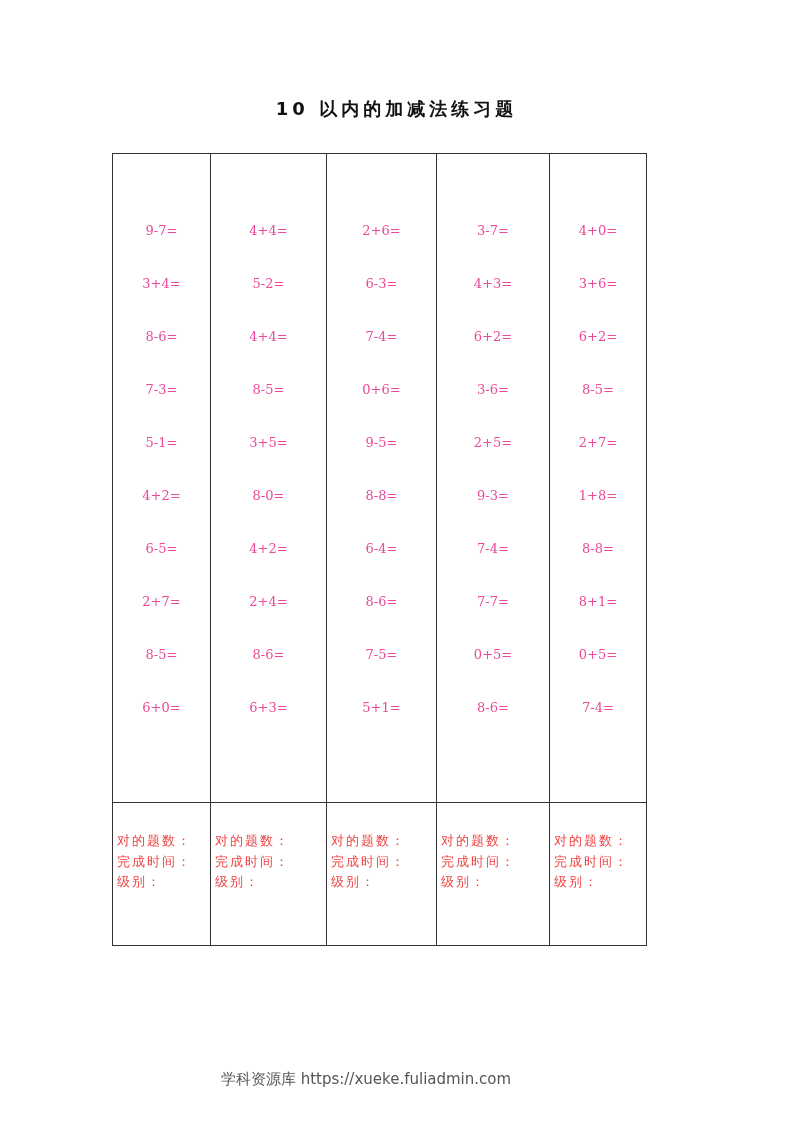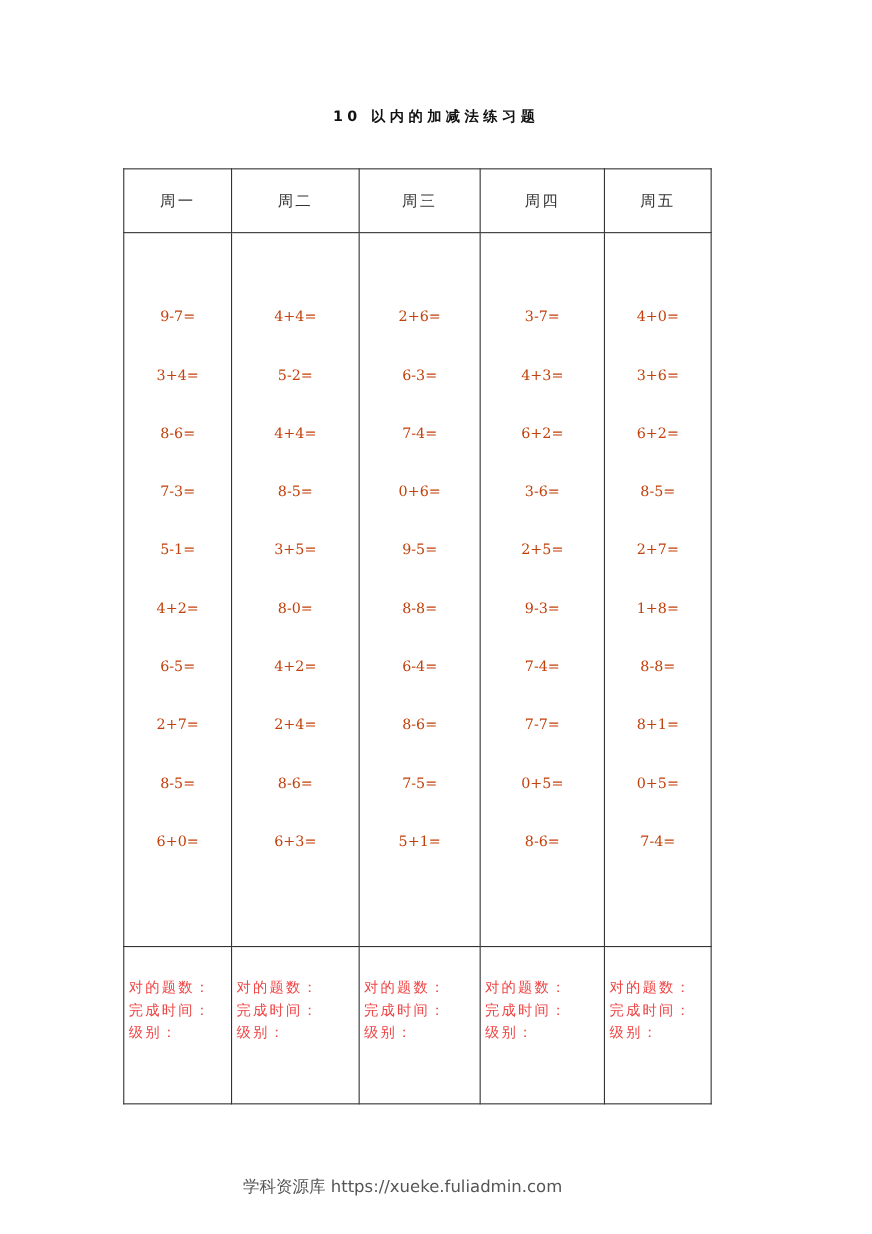--- a/index.html
+++ b/index.html
@@ -1,55 +1,48 @@
 <!DOCTYPE html>
 <html><head>
 <meta charset="utf-8">
 <style>
   html, body { margin: 0; padding: 0; background: #ffffff; }
   body { width: 793px; height: 1122px; position: relative; overflow: hidden;
          font-family: "DejaVu Serif", "Liberation Serif", serif; color: #222; }
   .title { position: absolute; top: 97px; left: 0; width: 793px; text-align: center;
            font-family: "DejaVu Sans", "Liberation Sans", sans-serif; font-weight: bold;
-           font-size: 13px; letter-spacing: 4px; color: #111; }
+           font-size: 18px; letter-spacing: 4px; color: #111; }
   table.sheet { position: absolute; top: 153px; left: 112px; border-collapse: collapse;
                 table-layout: fixed; }
   table.sheet td, table.sheet th { border: 1.3px solid #333; padding: 0; }
   th.day { height: 57px; font-weight: normal; font-size: 14px; text-align: center;
            color: #333; letter-spacing: 2px; }
   td.problems { height: 648px; vertical-align: top; text-align: center; }
   .plist { padding-top: 67px; }
-  .prob { height: 53px; font-size: 13px; line-height: 20px; color: #c2410c; }
+  .prob { height: 53px; font-size: 13px; line-height: 20px; color: #ec4899; }
   td.stats { height: 114px; vertical-align: top; padding: 28px 0 0 4px !important;
              font-size: 13px; color: #ef4444; letter-spacing: 2px; }
   .stat-line { line-height: 20.5px; white-space: nowrap; }
   .footer { position: absolute; top: 1070px; left: 0; width: 732px; text-align: center;
             font-family: "DejaVu Sans", "Liberation Sans", sans-serif; font-size: 15px; color: #555; }
 </style>
 </head>
 <body>
 
 <div class="title">10 以内的加减法练习题</div>
 
 <table class="sheet">
   <colgroup>
     <col style="width:98px">
       <col style="width:116px">
       <col style="width:110px">
       <col style="width:113px">
       <col style="width:97px">
   </colgroup>
   <tbody>
-      <tr>
-    <th class="day">周一</th>
-    <th class="day">周二</th>
-    <th class="day">周三</th>
-    <th class="day">周四</th>
-    <th class="day">周五</th>
-  </tr>
   <tr>
     <td class="problems">
           <div class="plist">
             <div class="prob">9-7=</div>
             <div class="prob">3+4=</div>
             <div class="prob">8-6=</div>
             <div class="prob">7-3=</div>
             <div class="prob">5-1=</div>
             <div class="prob">4+2=</div>
             <div class="prob">6-5=</div>

